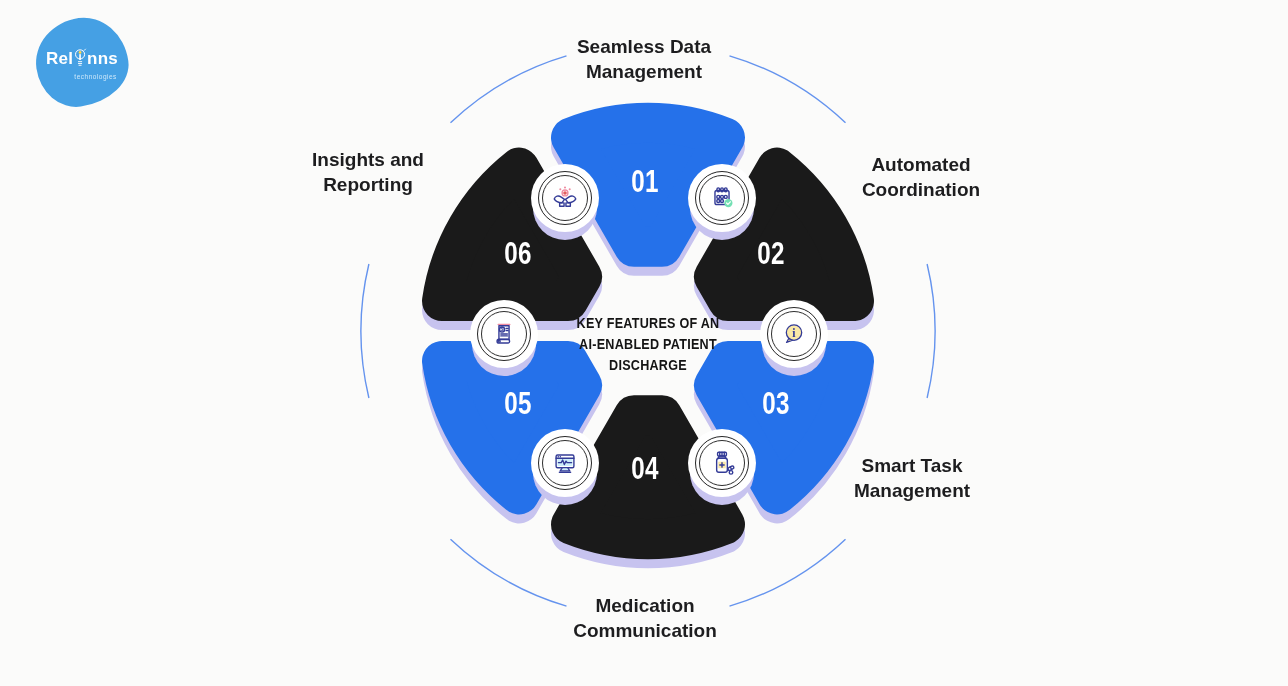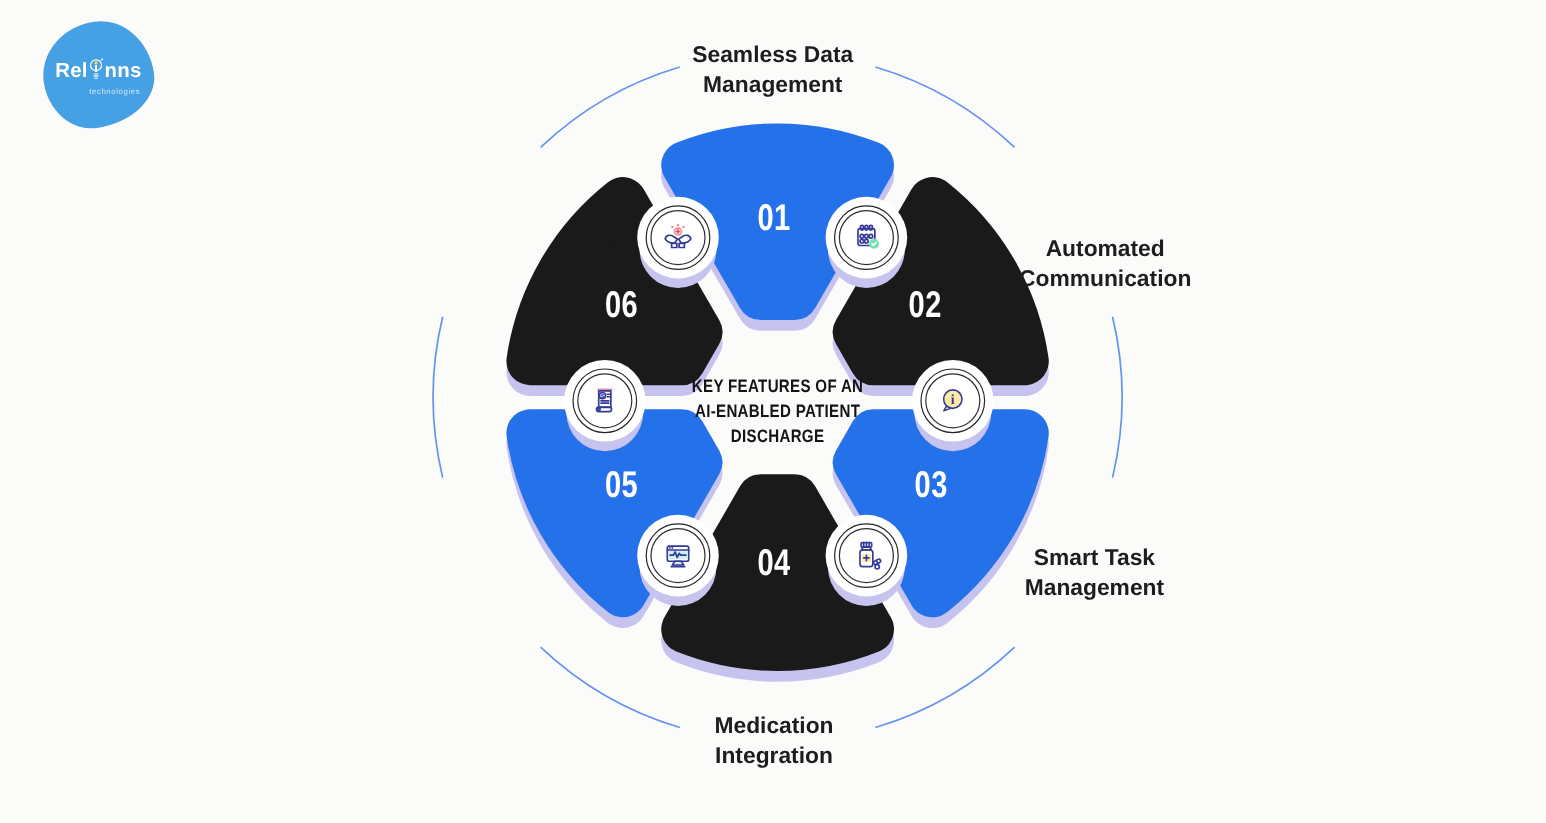--- a/index.html
+++ b/index.html
@@ -100,33 +100,37 @@
   <div class="center-title">
     <div>KEY FEATURES OF AN</div>
     <div>AI-ENABLED PATIENT</div>
     <div>DISCHARGE</div>
   </div>
 
   <div class="seg-label" style="left:644px;top:59px;">
     <span>Seamless Data</span>
     <span>Management</span>
   </div>
-  <div class="seg-label" style="left:921px;top:177px;margin-top:44px;">
+  <div class="seg-label" style="left:921px;top:177px;">
     <span>Automated</span>
-    <span>Communication</span>
+    <span>Coordination</span>
   </div>
   <div class="seg-label" style="left:912px;top:478px;">
     <span>Smart Task</span>
     <span>Management</span>
   </div>
   <div class="seg-label" style="left:645px;top:618px;">
     <span>Medication</span>
-    <span>Integration</span>
+    <span>Communication</span>
   </div>
   <div class="seg-label" style="left:341px;top:463px;">
+  </div>
+  <div class="seg-label" style="left:368px;top:172px;">
+    <span>Insights and</span>
+    <span>Reporting</span>
   </div>
 
   <div class="badge" style="left:565px;top:198px;">
     <svg width="30" height="30" viewBox="0 0 32 32">
       <circle class="f-pink" cx="11" cy="6.6" r="1.1" stroke="none"></circle>
       <circle class="f-pink" cx="16" cy="4.8" r="1.1" stroke="none"></circle>
       <circle class="f-pink" cx="21" cy="6.6" r="1.1" stroke="none"></circle>
       <circle class="s-pink" cx="16" cy="10.6" r="3.1"></circle>
       <path class="s-red" d="M16 9.2 V12 M14.6 10.6 H17.4" stroke-width="1.3"></path>
       <path class="s-navy" d="M4.5 17 C5.5 13.8 9 13 12 15 L15.5 17.5 L12.8 21 C9.5 21 6 20 4.5 17 Z"></path>

